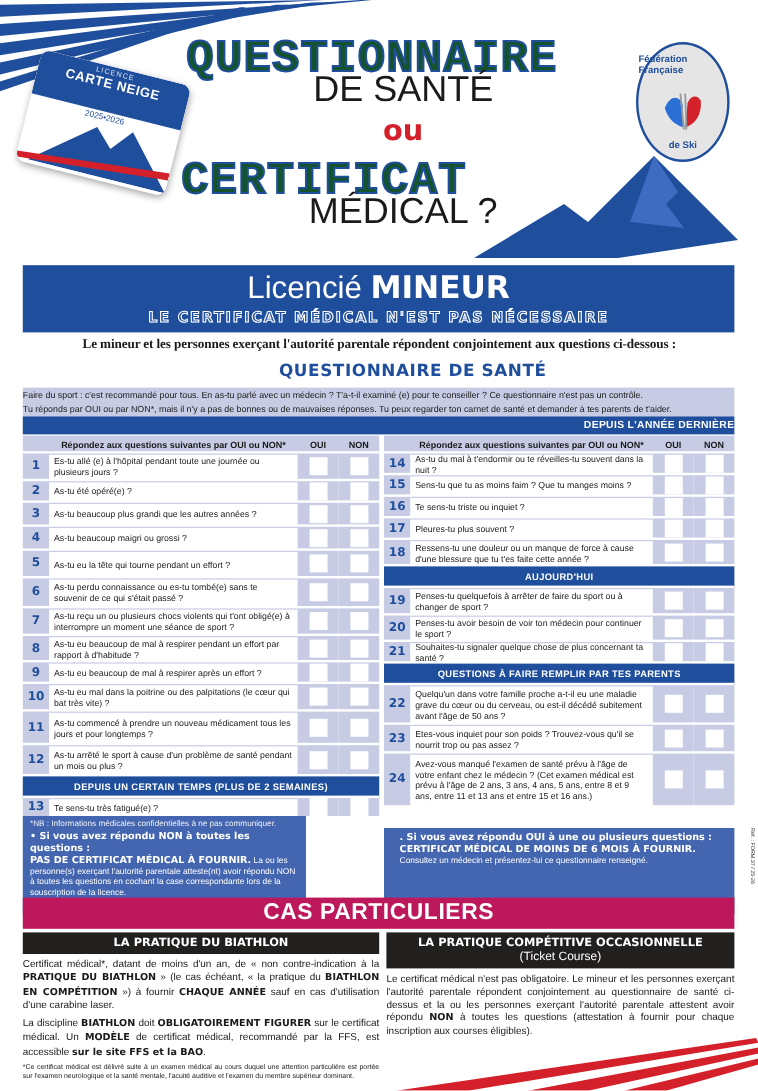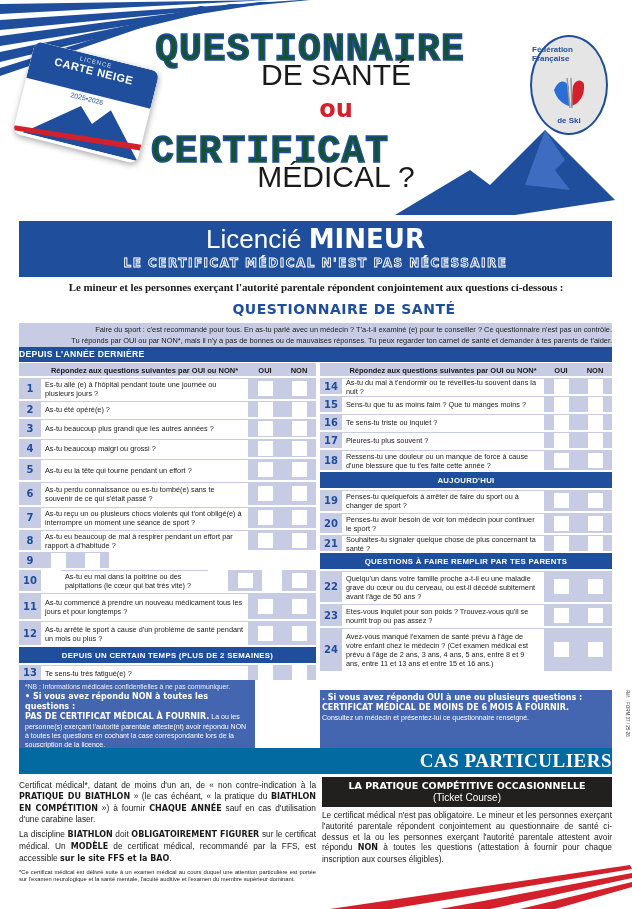--- a/index.html
+++ b/index.html
@@ -28,49 +28,49 @@
 
   
   .banner { position: absolute; left: 19px; top: 221px; width: 593px; height: 56px; background: #1f4e9c; text-align: center; color: #fff; }
   .banner .b1 { font-size: 26px; line-height: 32px; padding-top: 2px; }
   .banner .b1 strong { font-family: "DejaVu Sans", sans-serif; font-weight: bold; }
   .banner .b2 { font-family: "DejaVu Sans", sans-serif; font-weight: bold; font-size: 12px; letter-spacing: 1.5px; color: #1f4e9c; -webkit-text-stroke: 0.9px #ffffff; line-height: 16px; }
 
   .intro { position: absolute; left: 0; top: 281px; width: 632px; text-align: center; font-size: 11px; font-weight: bold; letter-spacing: -0.1px; font-family: Liberation Serif, serif; }
   .q-title { position: absolute; left: 0; top: 301px; width: 632px; text-align: center; font-family: "DejaVu Sans", sans-serif; font-weight: bold; font-size: 14px; color: #1f4e9c; letter-spacing: .5px; margin-left: 28px; }
 
-  .note-box { position: absolute; left: 19px; top: 323px; width: 593px; height: 24px; background: #c7cce4; text-align: right; font-size: 7.4px; line-height: 11px; padding-top: 1px; }
-  .sec-head { position: absolute; left: 19px; width: 593px; height: 15px; background: #1f4e9c; color: #fff; text-align: left; font-size: 8.6px; font-weight: bold; line-height: 15px; letter-spacing: .3px; }
+  .note-box { position: absolute; left: 19px; top: 323px; width: 593px; height: 24px; background: #c7cce4; text-align: left; font-size: 7.4px; line-height: 11px; padding-top: 1px; }
+  .sec-head { position: absolute; left: 19px; width: 593px; height: 15px; background: #1f4e9c; color: #fff; text-align: right; font-size: 8.6px; font-weight: bold; line-height: 15px; letter-spacing: .3px; }
 
   
   .col { position: absolute; top: 363px; width: 297px; }
   .col.left { left: 19px; }
   .col.right { left: 320px; width: 292px; }
   .thead { display: flex; height: 15px; background: #c7cce4; font-size: 7.5px; font-weight: bold; line-height: 15px; border-bottom: 2px solid #fff; }
   .thead .num { width: 22px; }
   .thead .q { flex: 1; text-align: center; }
   .thead .yn { width: 34px; text-align: center; }
   .row { display: flex; border-bottom: 2px solid #fff; }
   .row .num { width: 22px; background: #c7cce4; color: #1f4e9c; font-family: "DejaVu Sans", sans-serif; font-weight: bold; font-size: 10px; display: flex; align-items: center; justify-content: center; }
   .row .q { flex: 1; background: #ffffff; font-size: 7.3px; line-height: 9px; display: flex; align-items: center; padding: 0 4px; border-top: 1px solid #c7cce4; }
   .row .yn { width: 34px; background: #c7cce4; display: flex; align-items: center; justify-content: center; }
   .row .box { width: 15px; height: 15px; background: #ffffff; }
   .subhead { height: 18px; background: #1f4e9c; color: #fff; font-size: 7.8px; font-weight: bold; text-align: center; line-height: 18px; letter-spacing: .3px; border-bottom: 2px solid #fff; }
 
   .res-left { position: absolute; left: 19px; top: 680px; width: 236px; height: 82px; background: #4466b0; color: #fff; padding: 3px 6px; }
   .res-left .nb { font-size: 6.8px; opacity: .9; margin-bottom: 2px; }
   .res-left .h { font-family: "DejaVu Sans", sans-serif; font-weight: bold; font-size: 8px; line-height: 10px; }
   .res-left .p { font-size: 7px; line-height: 9px; }
-  .res-right { position: absolute; left: 320px; top: 690px; width: 292px; height: 72px; background: #4466b0; color: #fff; padding: 3px 2px; }
+  .res-right { position: absolute; left: 320px; top: 690px; width: 292px; height: 72px; background: #4466b0; color: #fff; padding: 3px 13px; }
   .res-right .h { font-family: "DejaVu Sans", sans-serif; font-weight: bold; font-size: 8px; line-height: 10px; }
   .res-right .p { font-size: 7px; line-height: 10px; }
   .vert { position: absolute; left: 622px; top: 690px; width: 8px; height: 80px; writing-mode: vertical-rl; font-size: 4.5px; color: #333; }
 
   
-  .cas { position: absolute; left: 19px; top: 748px; width: 593px; height: 26px; background: #0369a1; color: #fff; text-align: right; font-family: Liberation Serif, serif; font-weight: bold; font-size: 19px; line-height: 26px; letter-spacing: .5px; }
+  .cas { position: absolute; left: 19px; top: 748px; width: 593px; height: 26px; background: #be185d; color: #fff; text-align: center; font-family: Liberation Sans, sans-serif; font-weight: bold; font-size: 19px; line-height: 26px; letter-spacing: .5px; }
   .pane { position: absolute; top: 777px; }
   .pane.l { left: 19px; width: 297px; }
   .pane.r { left: 322px; width: 290px; }
   .pane .ph { background: #221f1f; color: #fff; text-align: center; font-family: "DejaVu Sans", sans-serif; font-weight: bold; font-size: 9.5px; line-height: 12px; padding: 3px 0; }
   .pane.l .ph { height: 18px; }
   .pane .ph .sub { font-family: "Liberation Sans", sans-serif; font-weight: normal; font-size: 10px; }
   .pane .body { font-size: 8.3px; line-height: 10.8px; text-align: justify; margin-top: 3px; }
   .pane .body p { margin-bottom: 4px; }
   .pane .body b { font-family: "DejaVu Sans", sans-serif; font-weight: bold; font-size: 8px; }
   .pane .foot { font-size: 5.8px; line-height: 7.5px; margin-top: 2px; }
@@ -221,28 +221,29 @@
         <div class="q">As-tu eu beaucoup de mal à respirer pendant un effort par rapport à d'habitude ?</div>
         <div class="yn">
           <div class="box"></div>
         </div>
         <div class="yn">
           <div class="box"></div>
         </div>
       </div>
       <div class="row" style="height: 18px;">
         <div class="num">9</div>
-        <div class="yn">
-          <div class="box"></div>
-        </div>
-        <div class="yn">
-          <div class="box"></div>
-        </div>
-      </div>
-      <div class="row" style="height: 23px; gap: 20px;">
+        <div class="q">As-tu eu beaucoup de mal à respirer après un effort ?</div>
+        <div class="yn">
+          <div class="box"></div>
+        </div>
+        <div class="yn">
+          <div class="box"></div>
+        </div>
+      </div>
+      <div class="row" style="height: 23px;">
         <div class="num">10</div>
         <div class="q">As-tu eu mal dans la poitrine ou des palpitations (le cœur qui bat très vite) ?</div>
         <div class="yn">
           <div class="box"></div>
         </div>
         <div class="yn">
           <div class="box"></div>
         </div>
       </div>
       <div class="row" style="height: 28px;">
@@ -415,20 +416,21 @@
 <div class="res-right">
   <div class="h">. Si vous avez répondu OUI à une ou plusieurs questions :</div>
   <div class="h">CERTIFICAT MÉDICAL DE MOINS DE 6 MOIS À FOURNIR.</div>
   <div class="p">Consultez un médecin et présentez-lui ce questionnaire renseigné.</div>
 </div>
 <div class="vert">Réf. : FORM.37 / 25-26</div>
 
 <div class="cas">CAS PARTICULIERS</div>
 
 <div class="pane l">
+  <div class="ph">LA PRATIQUE DU BIATHLON</div>
   <div class="body">
     <p><span>Certificat médical*, datant de moins d'un an, de « non contre-indication à la </span><b>PRATIQUE DU BIATHLON</b><span> » (le cas échéant, « la pratique du </span><b>BIATHLON EN COMPÉTITION</b><span> ») à fournir </span><b>CHAQUE ANNÉE</b><span> sauf en cas d'utilisation d'une carabine laser.</span></p>
     <p><span>La discipline </span><b>BIATHLON</b><span> doit </span><b>OBLIGATOIREMENT FIGURER</b><span> sur le certificat médical. Un </span><b>MODÈLE</b><span> de certificat médical, recommandé par la FFS, est accessible </span><b>sur le site FFS et la BAO</b><span>.</span></p>
     <div class="foot">*Ce certificat médical est délivré suite à un examen médical au cours duquel une attention particulière est portée sur l'examen neurologique et la santé mentale, l'acuité auditive et l'examen du membre supérieur dominant.</div>
   </div>
 </div>
 
 <div class="pane r">
   <div class="ph">
     <div>LA PRATIQUE COMPÉTITIVE OCCASIONNELLE</div>

